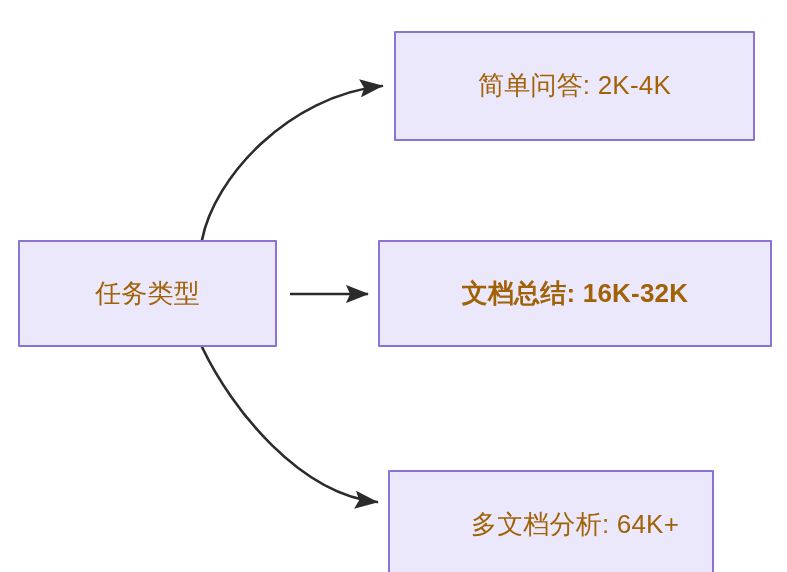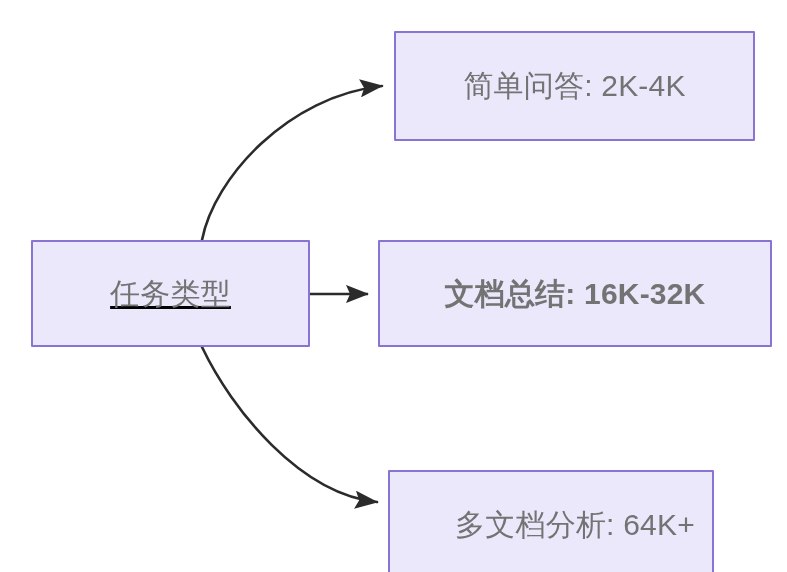--- a/index.html
+++ b/index.html
@@ -29,27 +29,27 @@
     position: absolute;
     box-sizing: border-box;
     background: #ebe8fb;
     border: 2.5px solid #8b73d4;
     border-radius: 1px;
     display: flex;
     align-items: center;
     justify-content: center;
   }
   .node-label {
-    font-size: 30px;
+    font-size: 26px;
     line-height: 1.2;
-    color: #737373;
+    color: #a16207;
     white-space: nowrap;
     letter-spacing: 0.2px;
   }
-  #node-root      { left: 31px;  top: 240px; width: 279px; height: 107px; text-decoration: underline; }
+  #node-root      { left: 18px;  top: 240px; width: 259px; height: 107px; }
   #node-simple-qa { left: 394px; top: 31px;  width: 361px; height: 110px; }
   #node-doc-sum   { left: 378px; top: 240px; width: 394px; height: 107px; font-weight: bold; }
   #node-multi-doc { left: 388px; top: 470px; width: 326px; height: 109px; padding-left: 48px; }
 </style>
 </head>
 <body>
 
 <div id="diagram-canvas">
 
   <svg id="edge-layer" width="787" height="572" viewBox="0 0 787 572" xmlns="http://www.w3.org/2000/svg">

